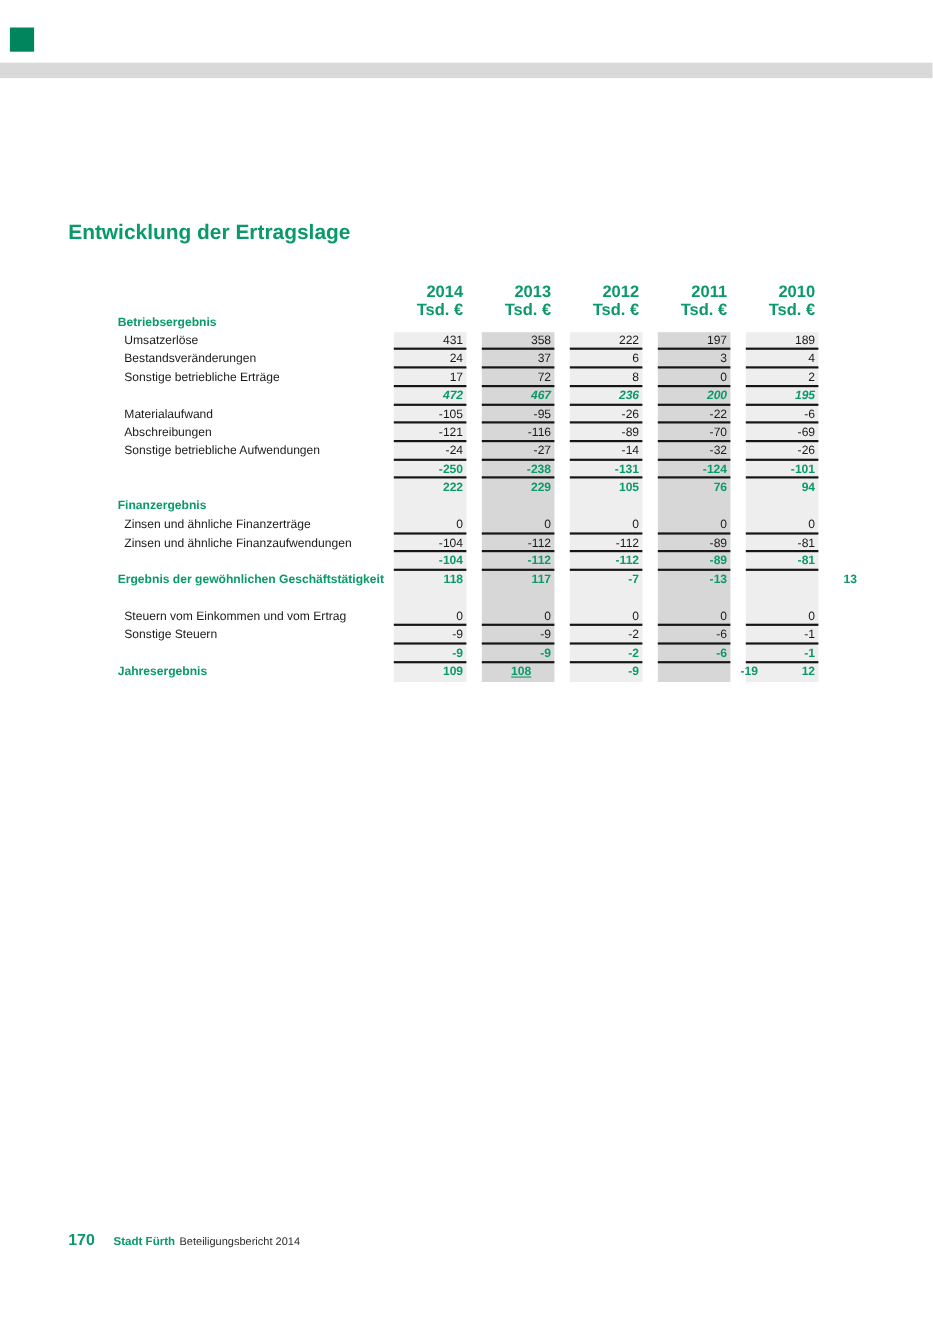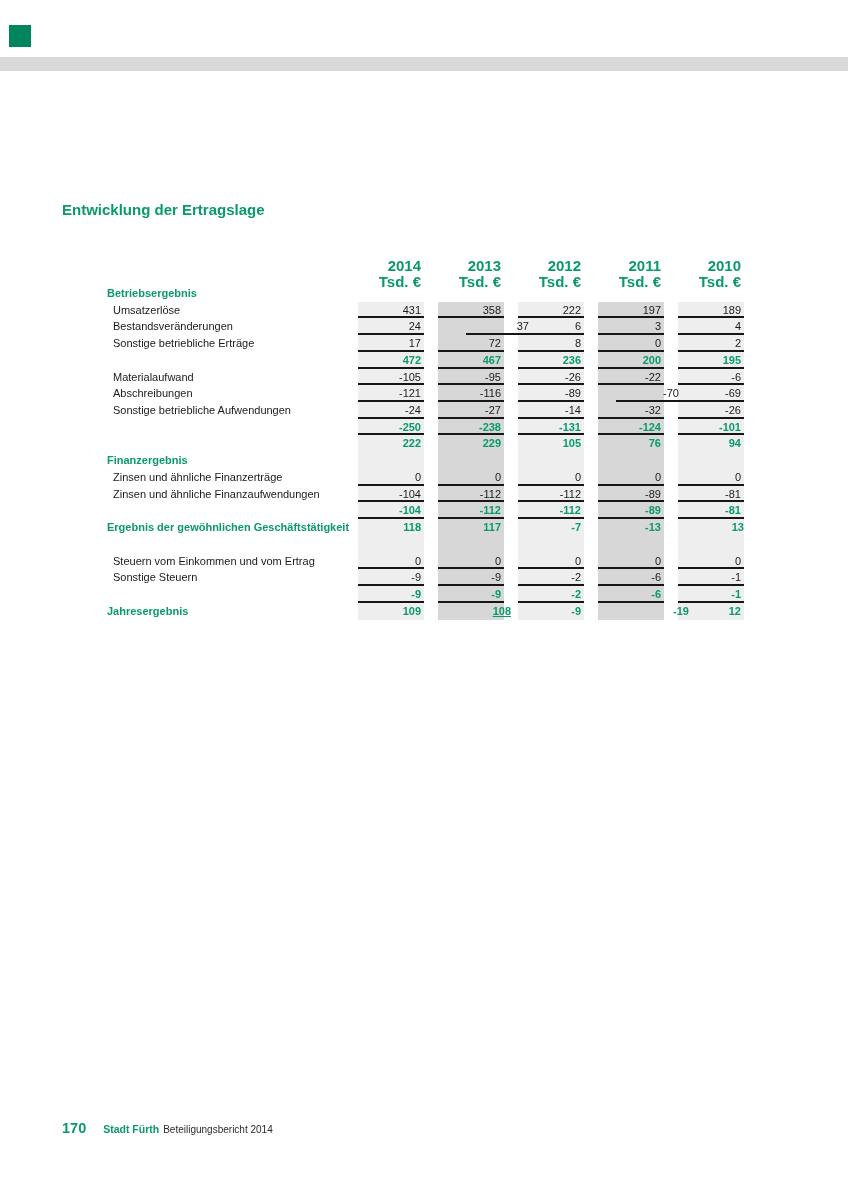--- a/index.html
+++ b/index.html
@@ -2,21 +2,21 @@
 <html><head>
 <meta charset="utf-8">
 <style>
   html,body{margin:0;padding:0;background:#fff;}
   #page{position:relative;width:848px;height:1200px;background:#ffffff;
         font-family:"Liberation Sans",sans-serif;overflow:hidden;}
 
   .corner{position:absolute;left:9px;top:25px;width:22px;height:22px;background:#00855c;}
   .topbar{position:absolute;left:0;top:57px;width:848px;height:14px;background:#d9d9d9;}
 
-  h1.title{position:absolute;left:62px;top:201px;margin:0;font-size:15px;
+  h1.title{position:absolute;left:62px;top:201px;margin:0;font-size:19px;
            font-weight:bold;color:#0a9a6a;white-space:nowrap;text-align:center;}
 
   .ch,.cu{position:absolute;width:66px;box-sizing:border-box;text-align:right;
           padding-right:3px;font-size:15px;font-weight:bold;color:#0a9a6a;line-height:16px;}
   .ch{top:258px;} .cu{top:274px;}
 
   .band{position:absolute;top:301.7px;height:318.3px;width:66px;background:#eeeeee;}
   .band.dark{background:#d7d7d7;}
 
   .row{position:absolute;left:0;width:848px;height:16.72px;}
@@ -66,54 +66,54 @@
         <span class="label">Umsatzerlöse</span>
         <div class="cell u" style="left: 358px; text-align: right;">431</div>
         <div class="cell u" style="left: 438px;">358</div>
         <div class="cell u" style="left: 518px;">222</div>
         <div class="cell u" style="left: 598px;">197</div>
         <div class="cell u" style="left: 678px;">189</div>
       </div>
       <div class="row item" style="top: 318.44px;">
         <span class="label">Bestandsveränderungen</span>
         <div class="cell u" style="left: 358px;">24</div>
-        <div class="cell u" style="left: 438px; margin-left: 28px;">37</div>
+        <div class="cell u" style="left: 438px;">37</div>
         <div class="cell u" style="left: 518px;">6</div>
         <div class="cell u" style="left: 598px;">3</div>
         <div class="cell u" style="left: 678px;">4</div>
       </div>
       <div class="row item" style="top: 335.16px;">
         <span class="label">Sonstige betriebliche Erträge</span>
         <div class="cell u" style="left: 358px;">17</div>
         <div class="cell u" style="left: 438px;">72</div>
         <div class="cell u" style="left: 518px;">8</div>
         <div class="cell u" style="left: 598px;">0</div>
         <div class="cell u" style="left: 678px;">2</div>
       </div>
-      <div class="row total" style="top: 351.88px;">
+      <div class="row total" style="top: 351.88px; font-style: italic;">
         <div class="cell u" style="left: 358px;">472</div>
         <div class="cell u" style="left: 438px;">467</div>
         <div class="cell u" style="left: 518px;">236</div>
         <div class="cell u" style="left: 598px;">200</div>
         <div class="cell u" style="left: 678px;">195</div>
       </div>
       <div class="row item" style="top: 368.6px;">
         <span class="label">Materialaufwand</span>
         <div class="cell u" style="left: 358px;">-105</div>
         <div class="cell u" style="left: 438px;">-95</div>
         <div class="cell u" style="left: 518px;">-26</div>
         <div class="cell u" style="left: 598px;">-22</div>
         <div class="cell u" style="left: 678px;">-6</div>
       </div>
       <div class="row item" style="top: 385.32px;">
         <span class="label">Abschreibungen</span>
         <div class="cell u" style="left: 358px;">-121</div>
         <div class="cell u" style="left: 438px;">-116</div>
         <div class="cell u" style="left: 518px;">-89</div>
-        <div class="cell u" style="left: 616px;">-70</div>
+        <div class="cell u" style="left: 598px;">-70</div>
         <div class="cell u" style="left: 678px;">-69</div>
       </div>
       <div class="row item" style="top: 402.04px;">
         <span class="label">Sonstige betriebliche Aufwendungen</span>
         <div class="cell u" style="left: 358px;">-24</div>
         <div class="cell u" style="left: 438px;">-27</div>
         <div class="cell u" style="left: 518px;">-14</div>
         <div class="cell u" style="left: 598px;">-32</div>
         <div class="cell u" style="left: 678px;">-26</div>
       </div>
@@ -156,21 +156,21 @@
         <div class="cell u" style="left: 518px;">-112</div>
         <div class="cell u" style="left: 598px;">-89</div>
         <div class="cell u" style="left: 678px;">-81</div>
       </div>
       <div class="row result" style="top: 519.08px;">
         <span class="label">Ergebnis der gewöhnlichen Geschäftstätigkeit</span>
         <div class="cell" style="left: 358px;">118</div>
         <div class="cell" style="left: 438px;">117</div>
         <div class="cell" style="left: 518px;">-7</div>
         <div class="cell" style="left: 598px;">-13</div>
-        <div class="cell" style="left: 681px;">13</div>
+        <div class="cell" style="left: 716px;">13</div>
       </div>
       <div class="row blank" style="top: 535.8px;"></div>
       <div class="row item" style="top: 552.52px;">
         <span class="label">Steuern vom Einkommen und vom Ertrag</span>
         <div class="cell u" style="left: 358px;">0</div>
         <div class="cell u" style="left: 438px;">0</div>
         <div class="cell u" style="left: 518px;">0</div>
         <div class="cell u" style="left: 598px;">0</div>
         <div class="cell u" style="left: 678px;">0</div>
       </div>
@@ -185,21 +185,21 @@
       <div class="row total" style="top: 585.96px;">
         <div class="cell u" style="left: 358px;">-9</div>
         <div class="cell u" style="left: 438px;">-9</div>
         <div class="cell u" style="left: 518px;">-2</div>
         <div class="cell u" style="left: 598px;">-6</div>
         <div class="cell u" style="left: 678px;">-1</div>
       </div>
       <div class="row result" style="top: 602.68px;">
         <span class="label">Jahresergebnis</span>
         <div class="cell" style="left: 358px;">109</div>
-        <div class="cell" style="left: 448px; text-decoration: underline;">108</div>
+        <div class="cell" style="left: 420px; text-decoration: underline;">108</div>
         <div class="cell" style="left: 518px;">-9</div>
         <div class="cell" style="left: 626px;">-19</div>
         <div class="cell" style="left: 678px;">12</div>
       </div>
     </div>
 
   <div class="footer">
     <span class="pagenum">170</span>
     <span class="brand">Stadt Fürth</span>
     <span class="report">Beteiligungsbericht 2014</span>

